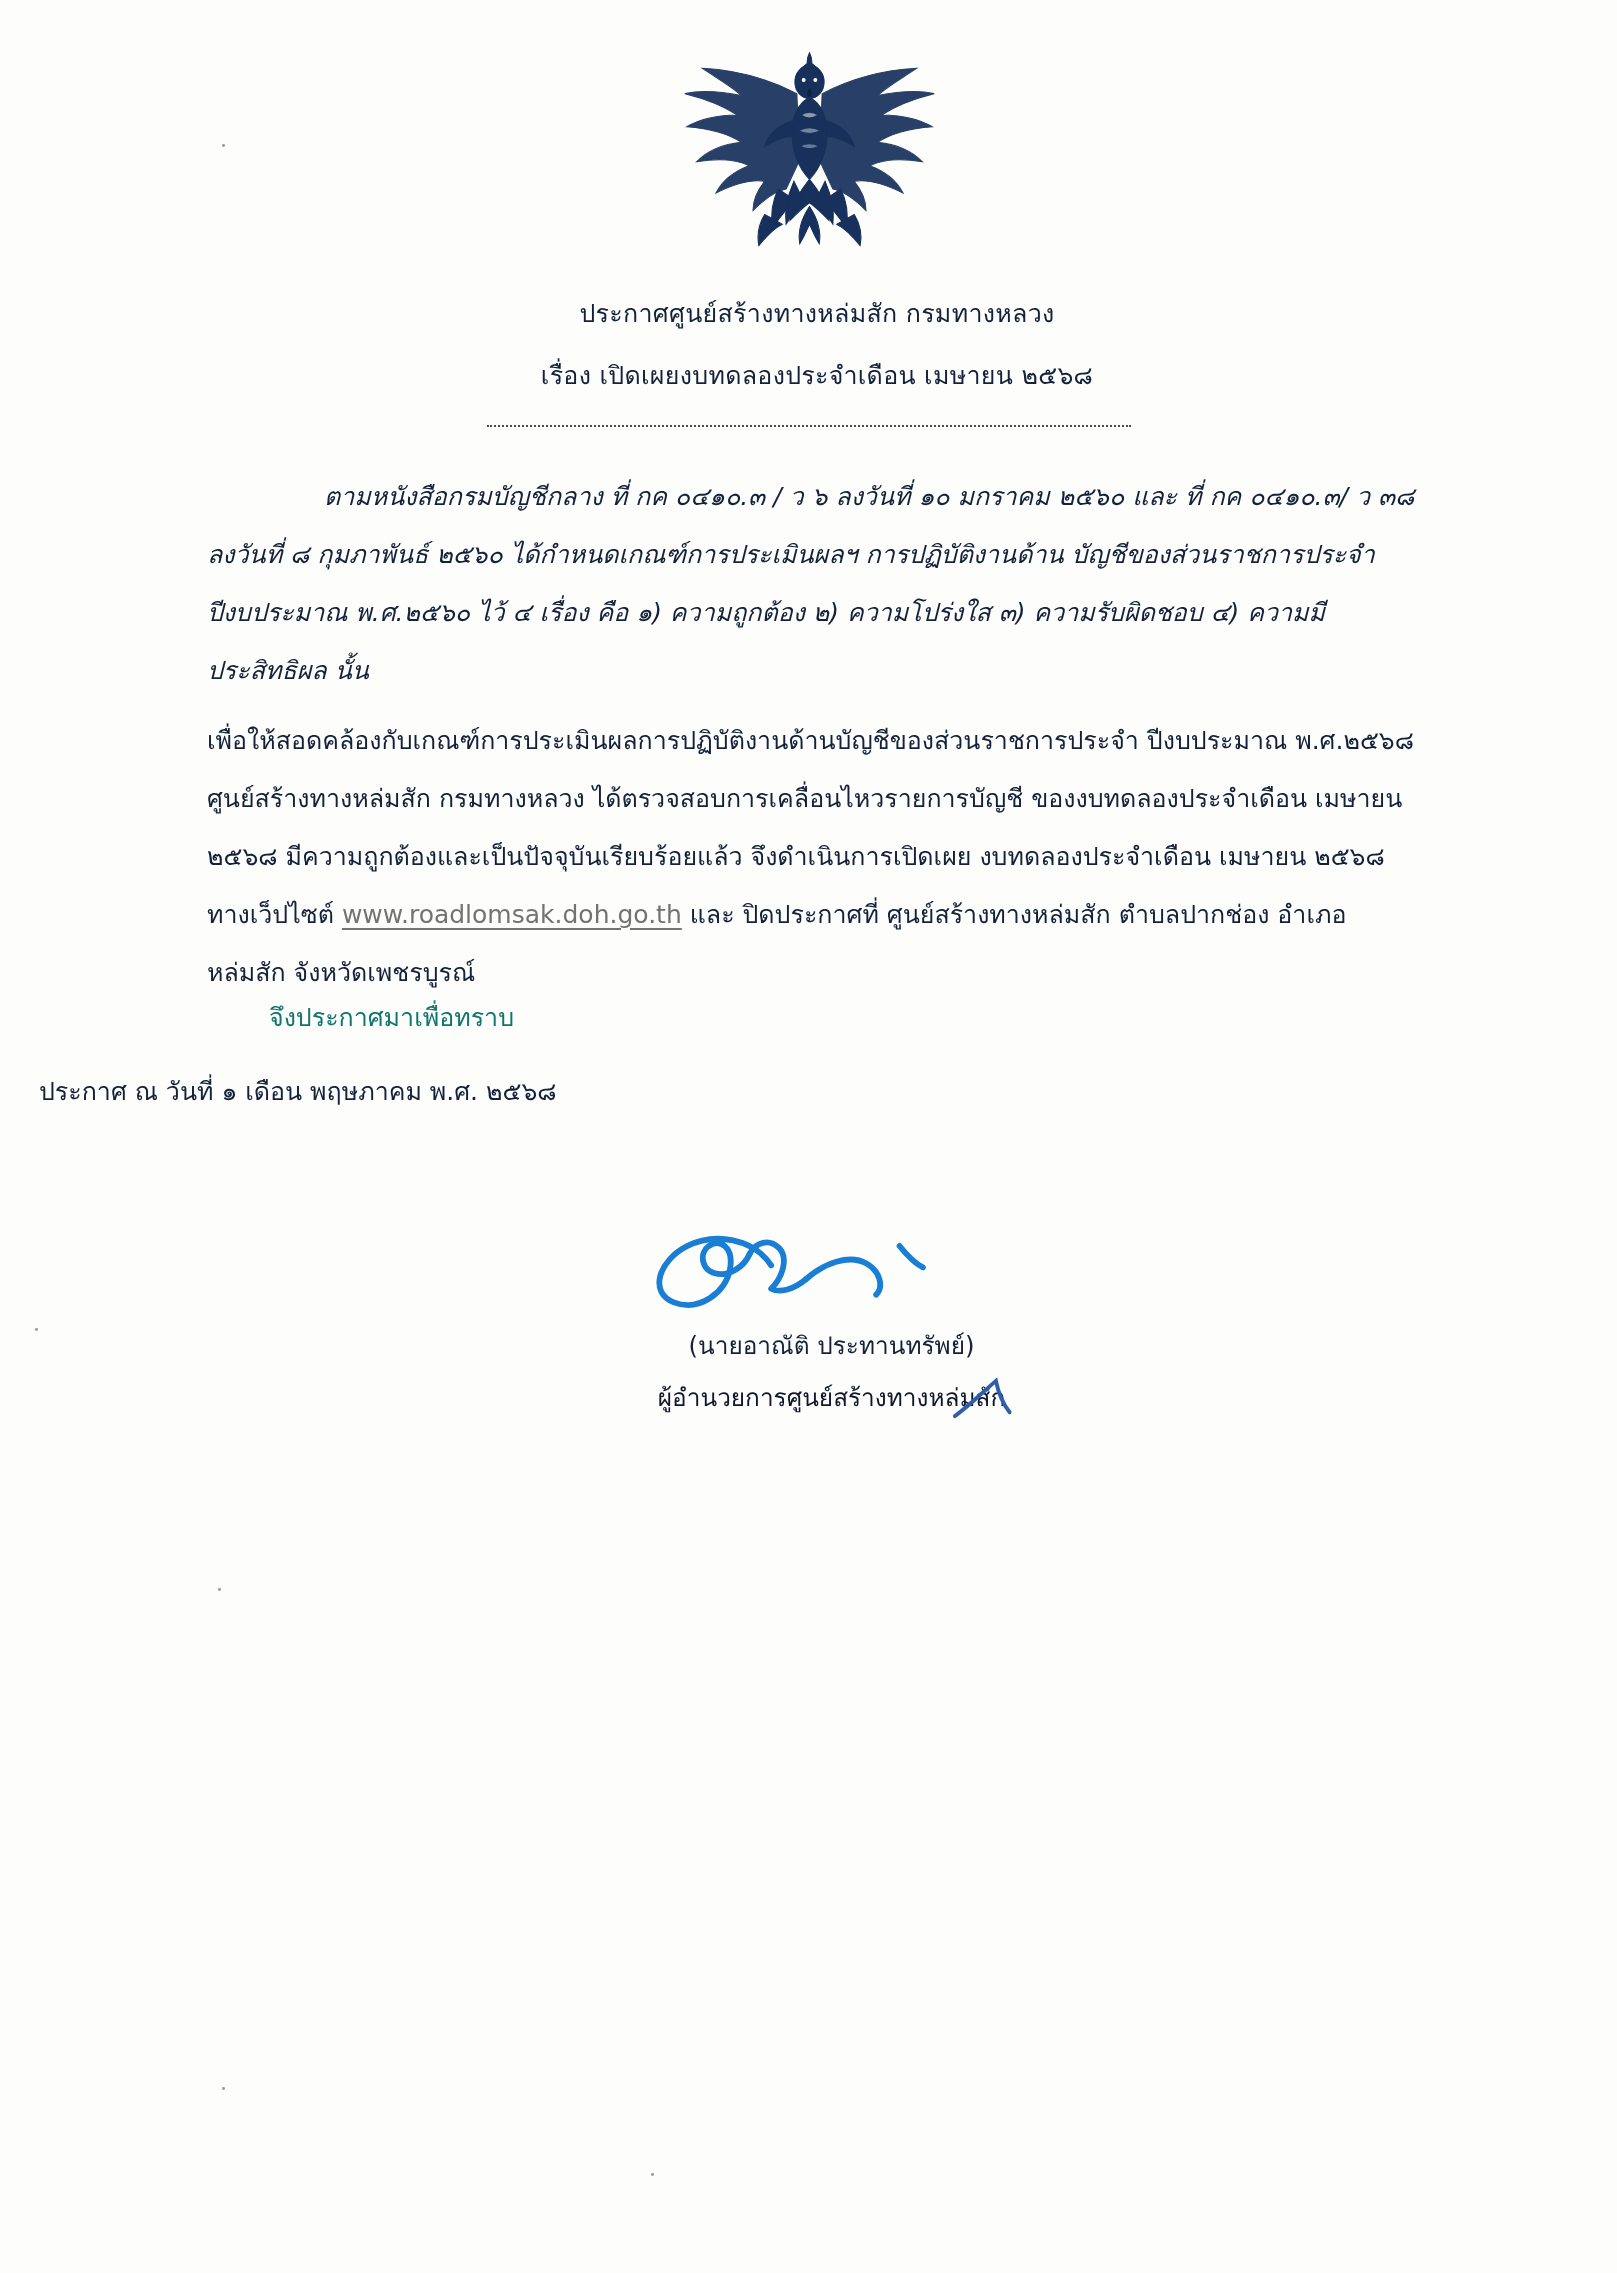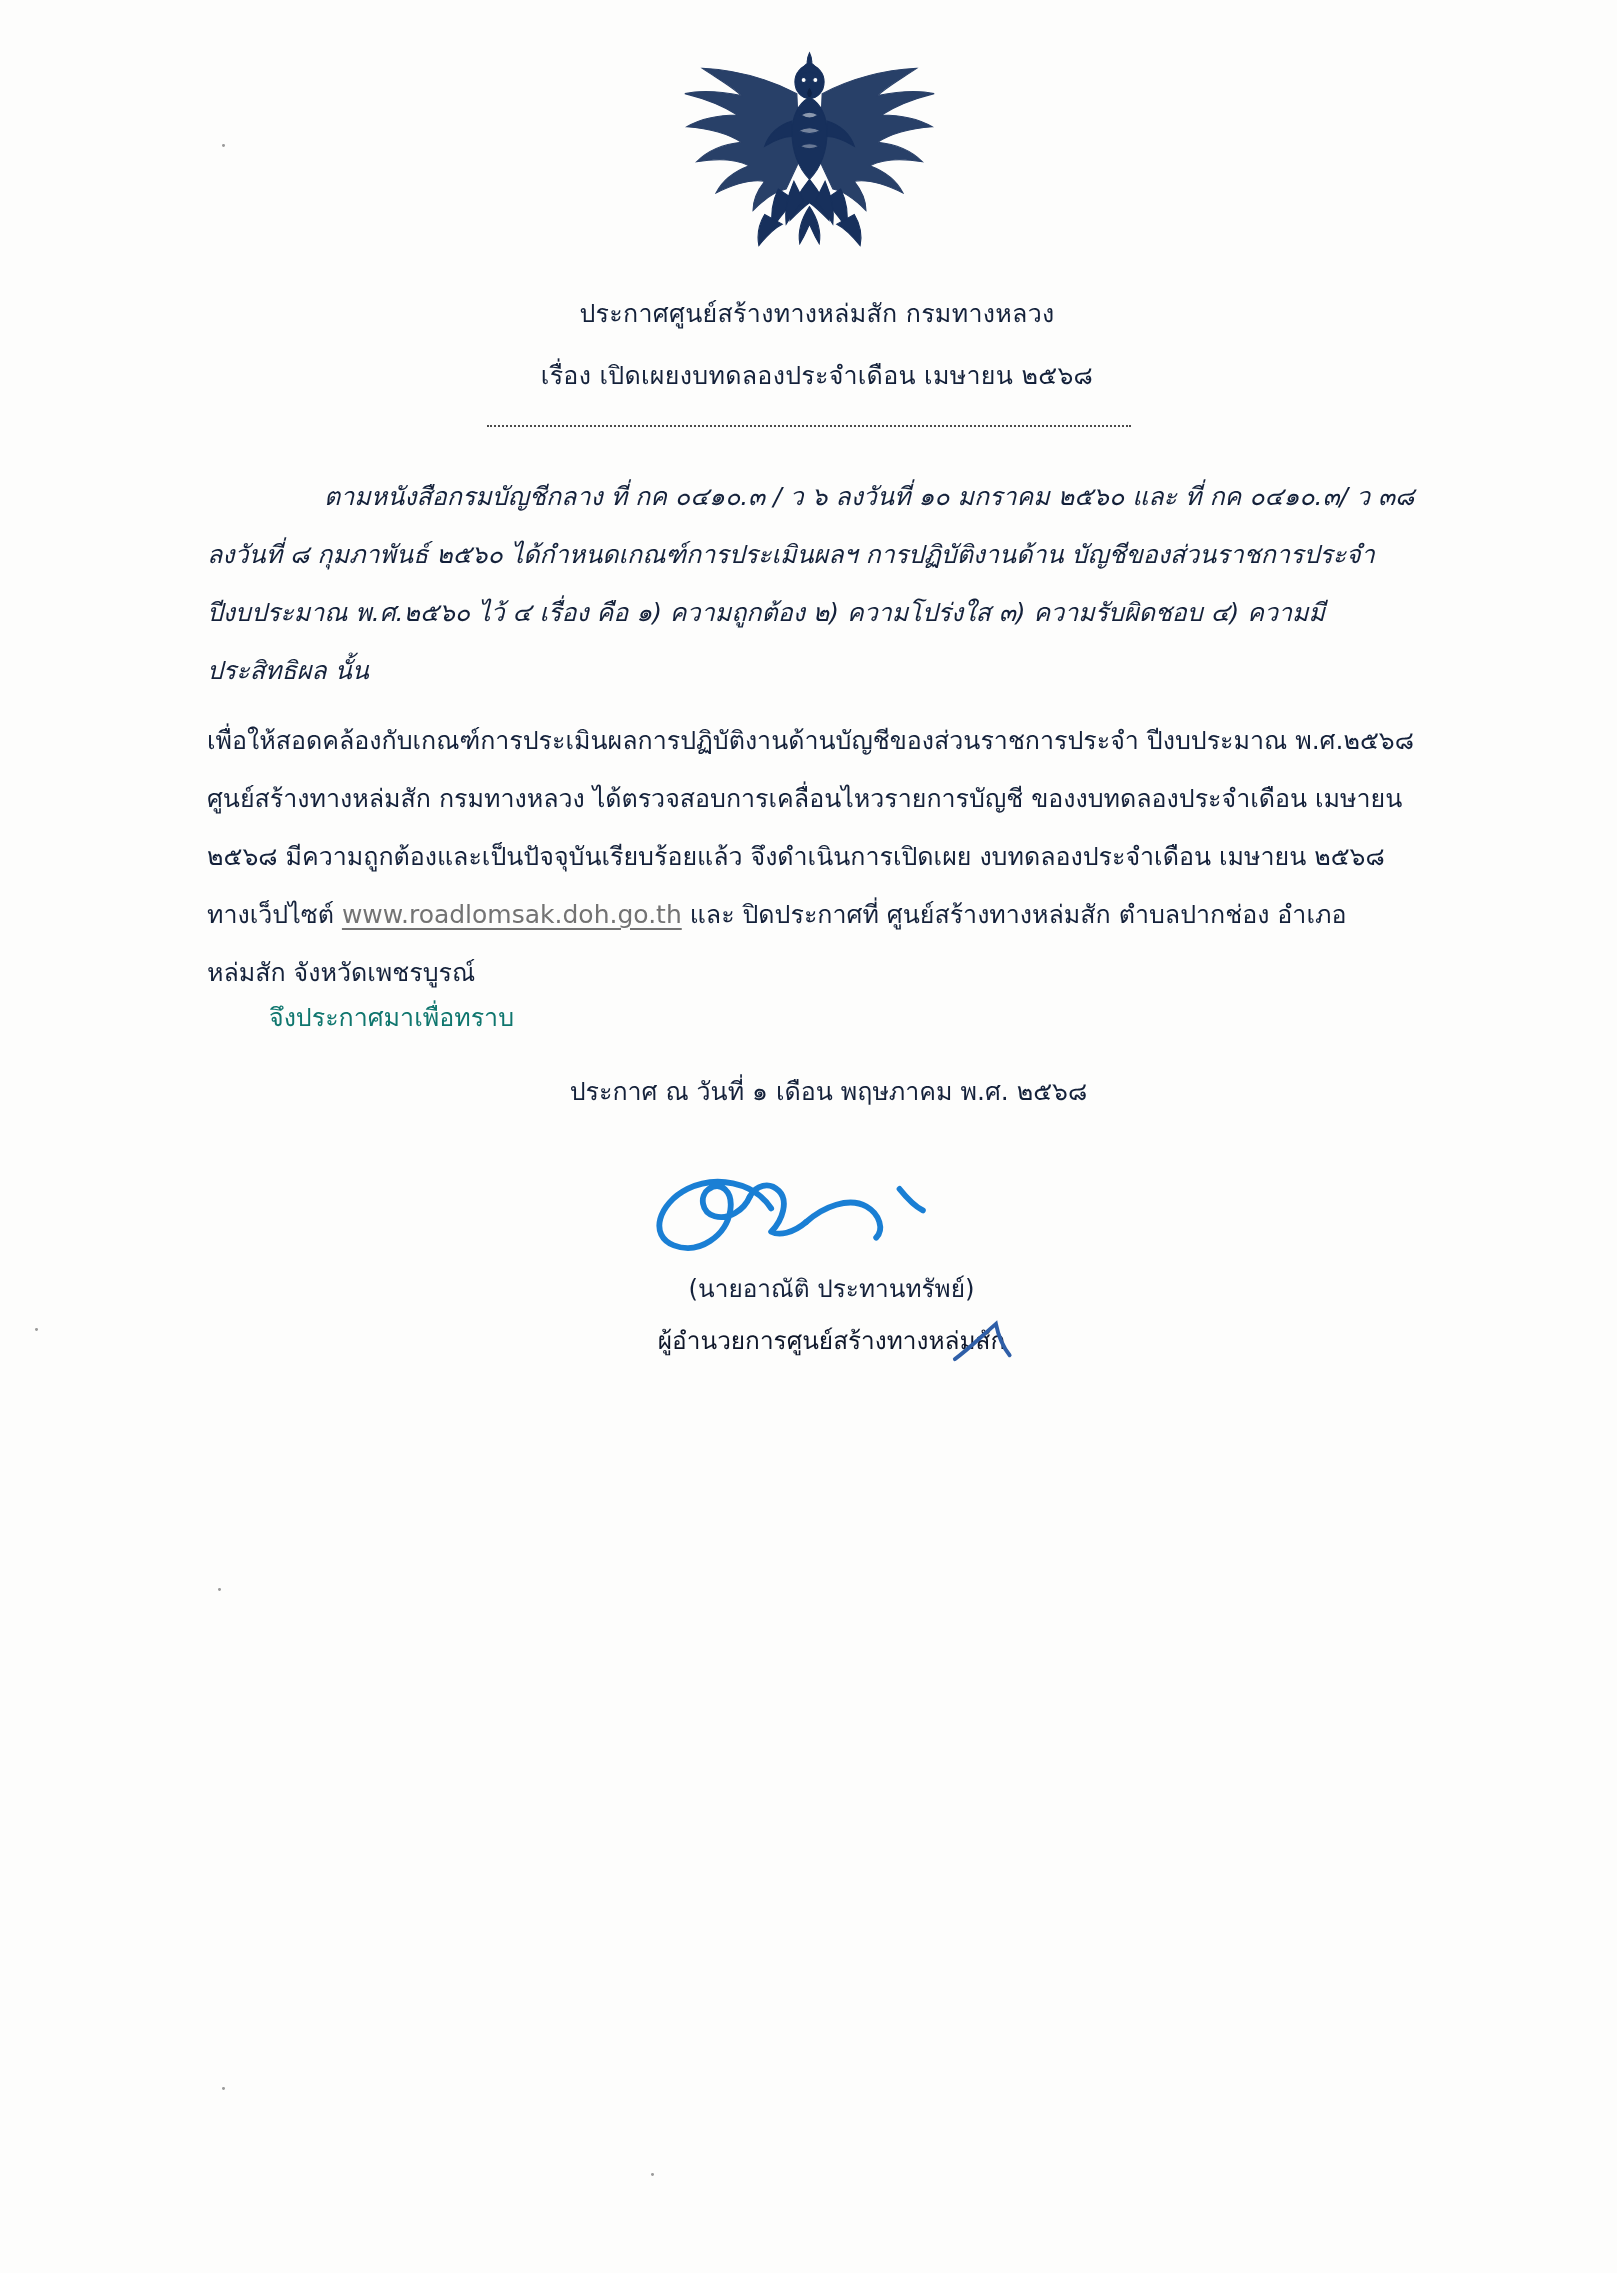--- a/index.html
+++ b/index.html
@@ -90,31 +90,31 @@
     font-size: 25px;
     color: #0f766e;
     margin-left: 17px;
   }
 
   .date-line {
     position: absolute;
     left: 0;
     right: 0;
     top: 1071px;
-    text-align: center;
+    text-align: left;
     font-size: 25px;
     color: #14213a;
     padding-left: 39px;
   }
 
   .sign-area {
     position: absolute;
     left: 0;
     right: 0;
-    top: 1152px;
+    top: 1209px;
     text-align: center;
     padding-left: 6px;
   }
   .signature-svg {
     display: block;
     margin: 0 auto;
   }
   .signer-name {
     font-size: 24.4px;
     color: #14213a;

